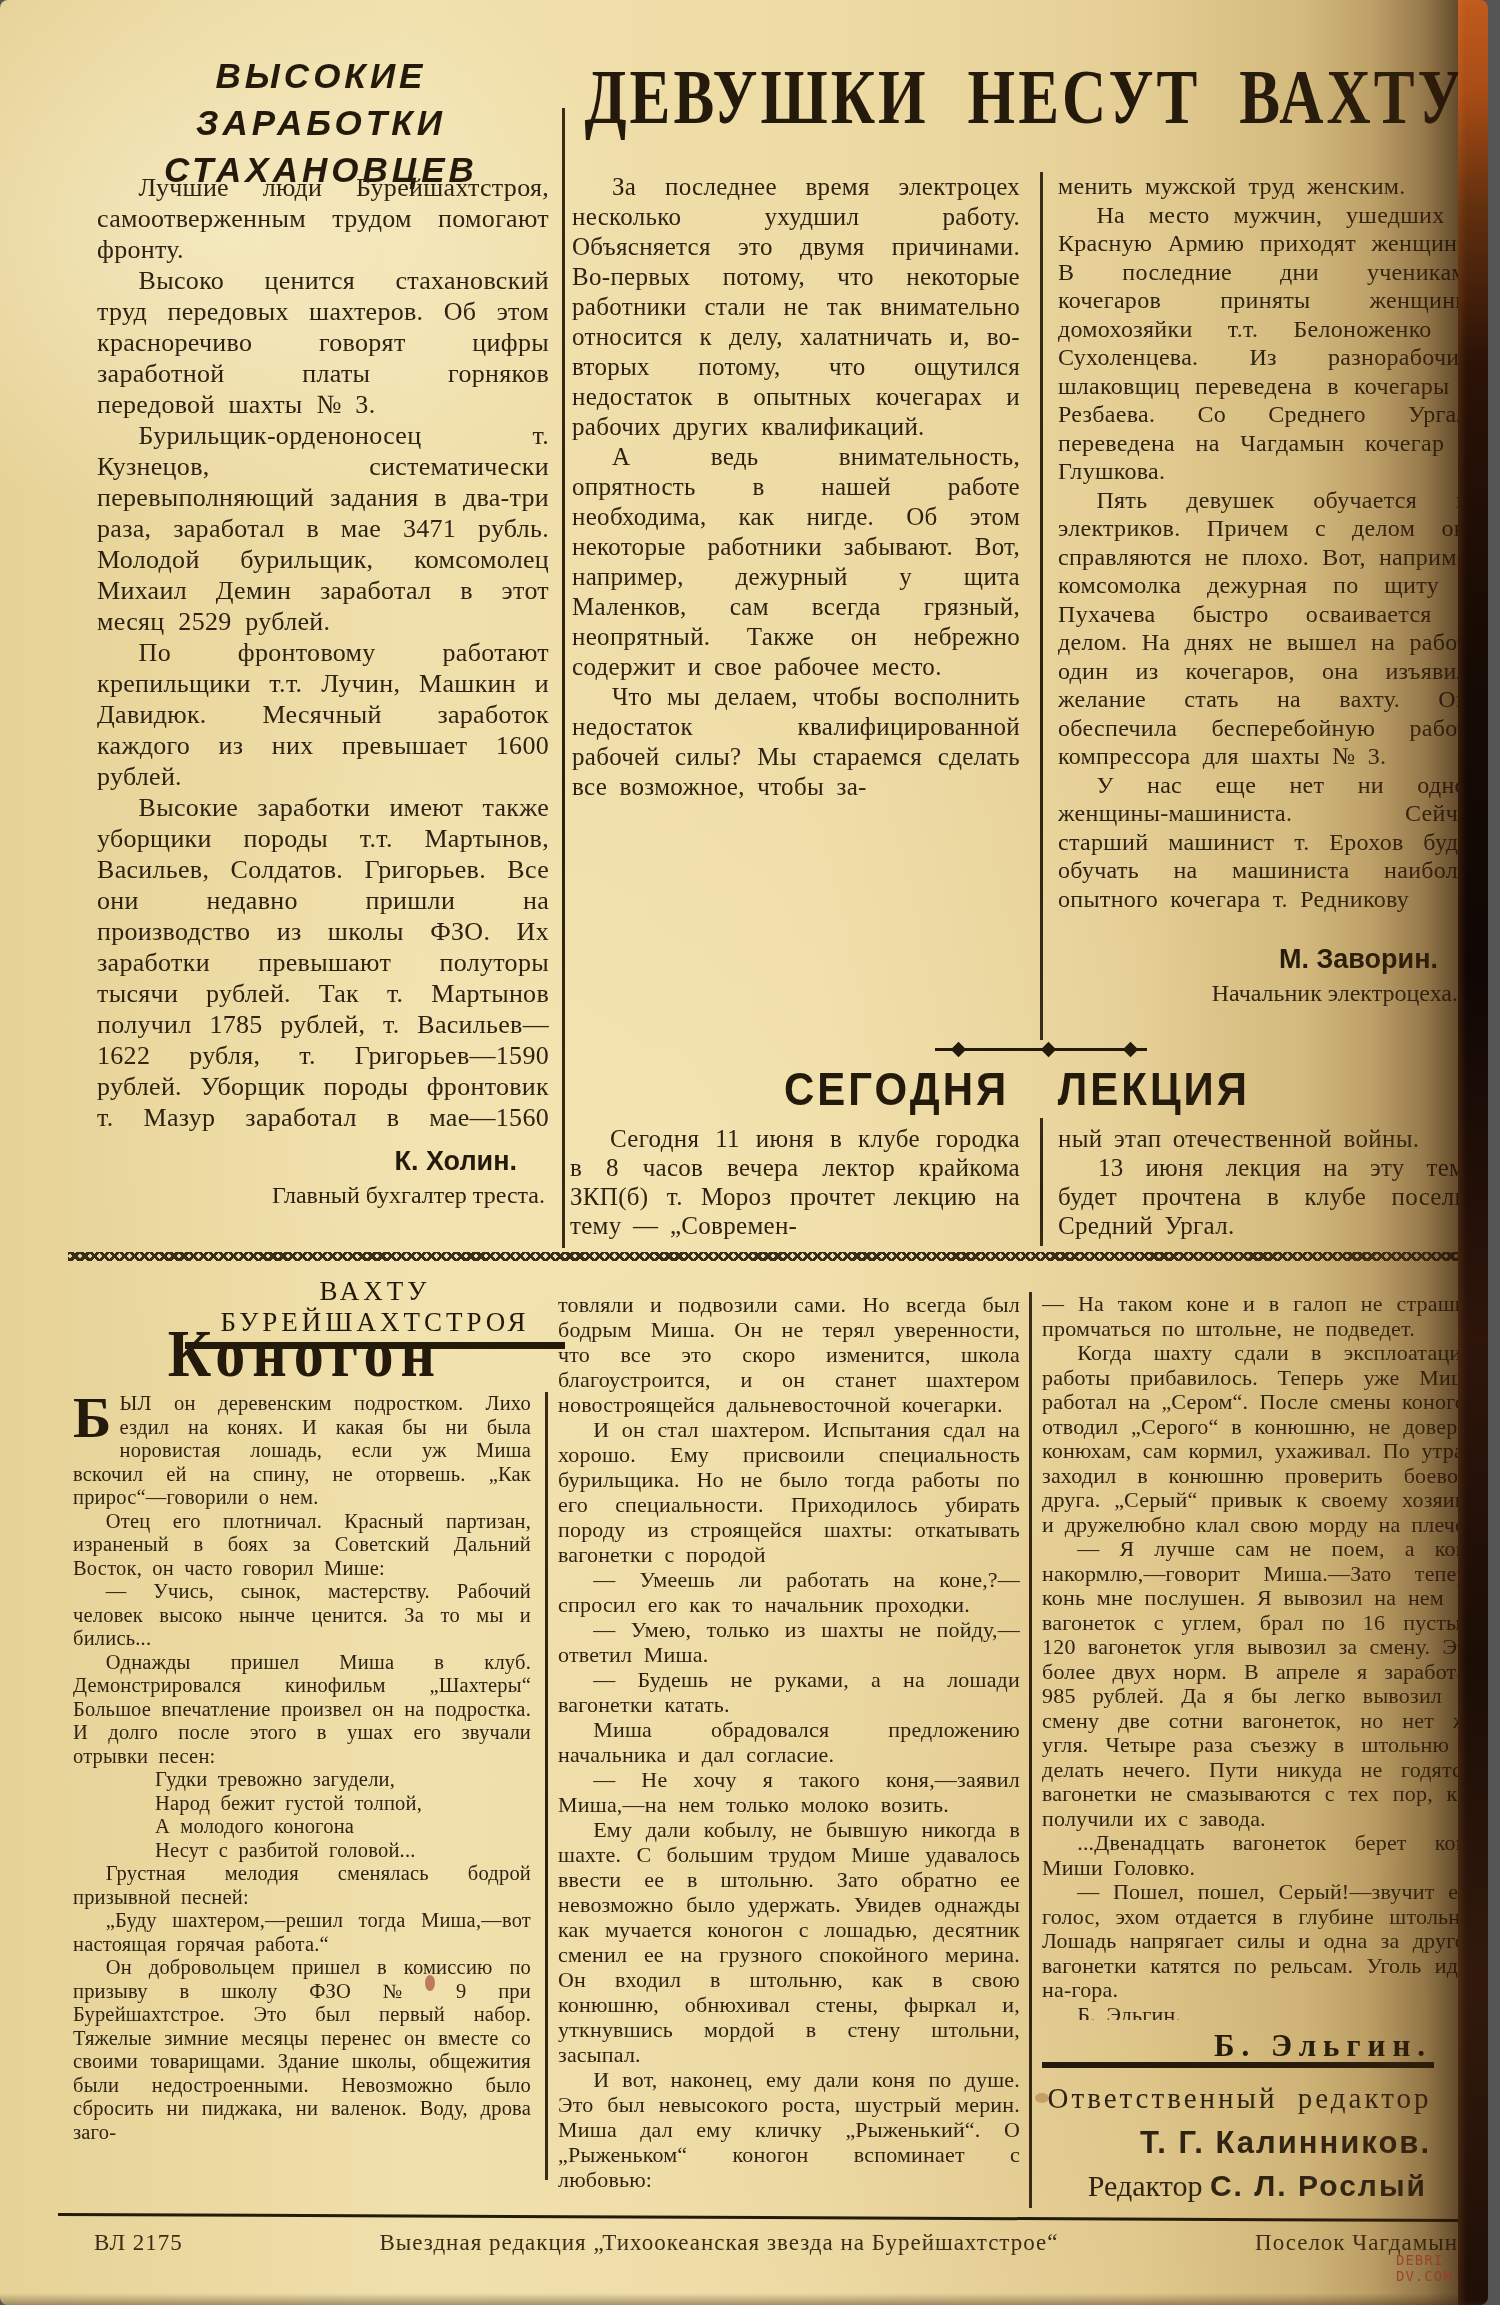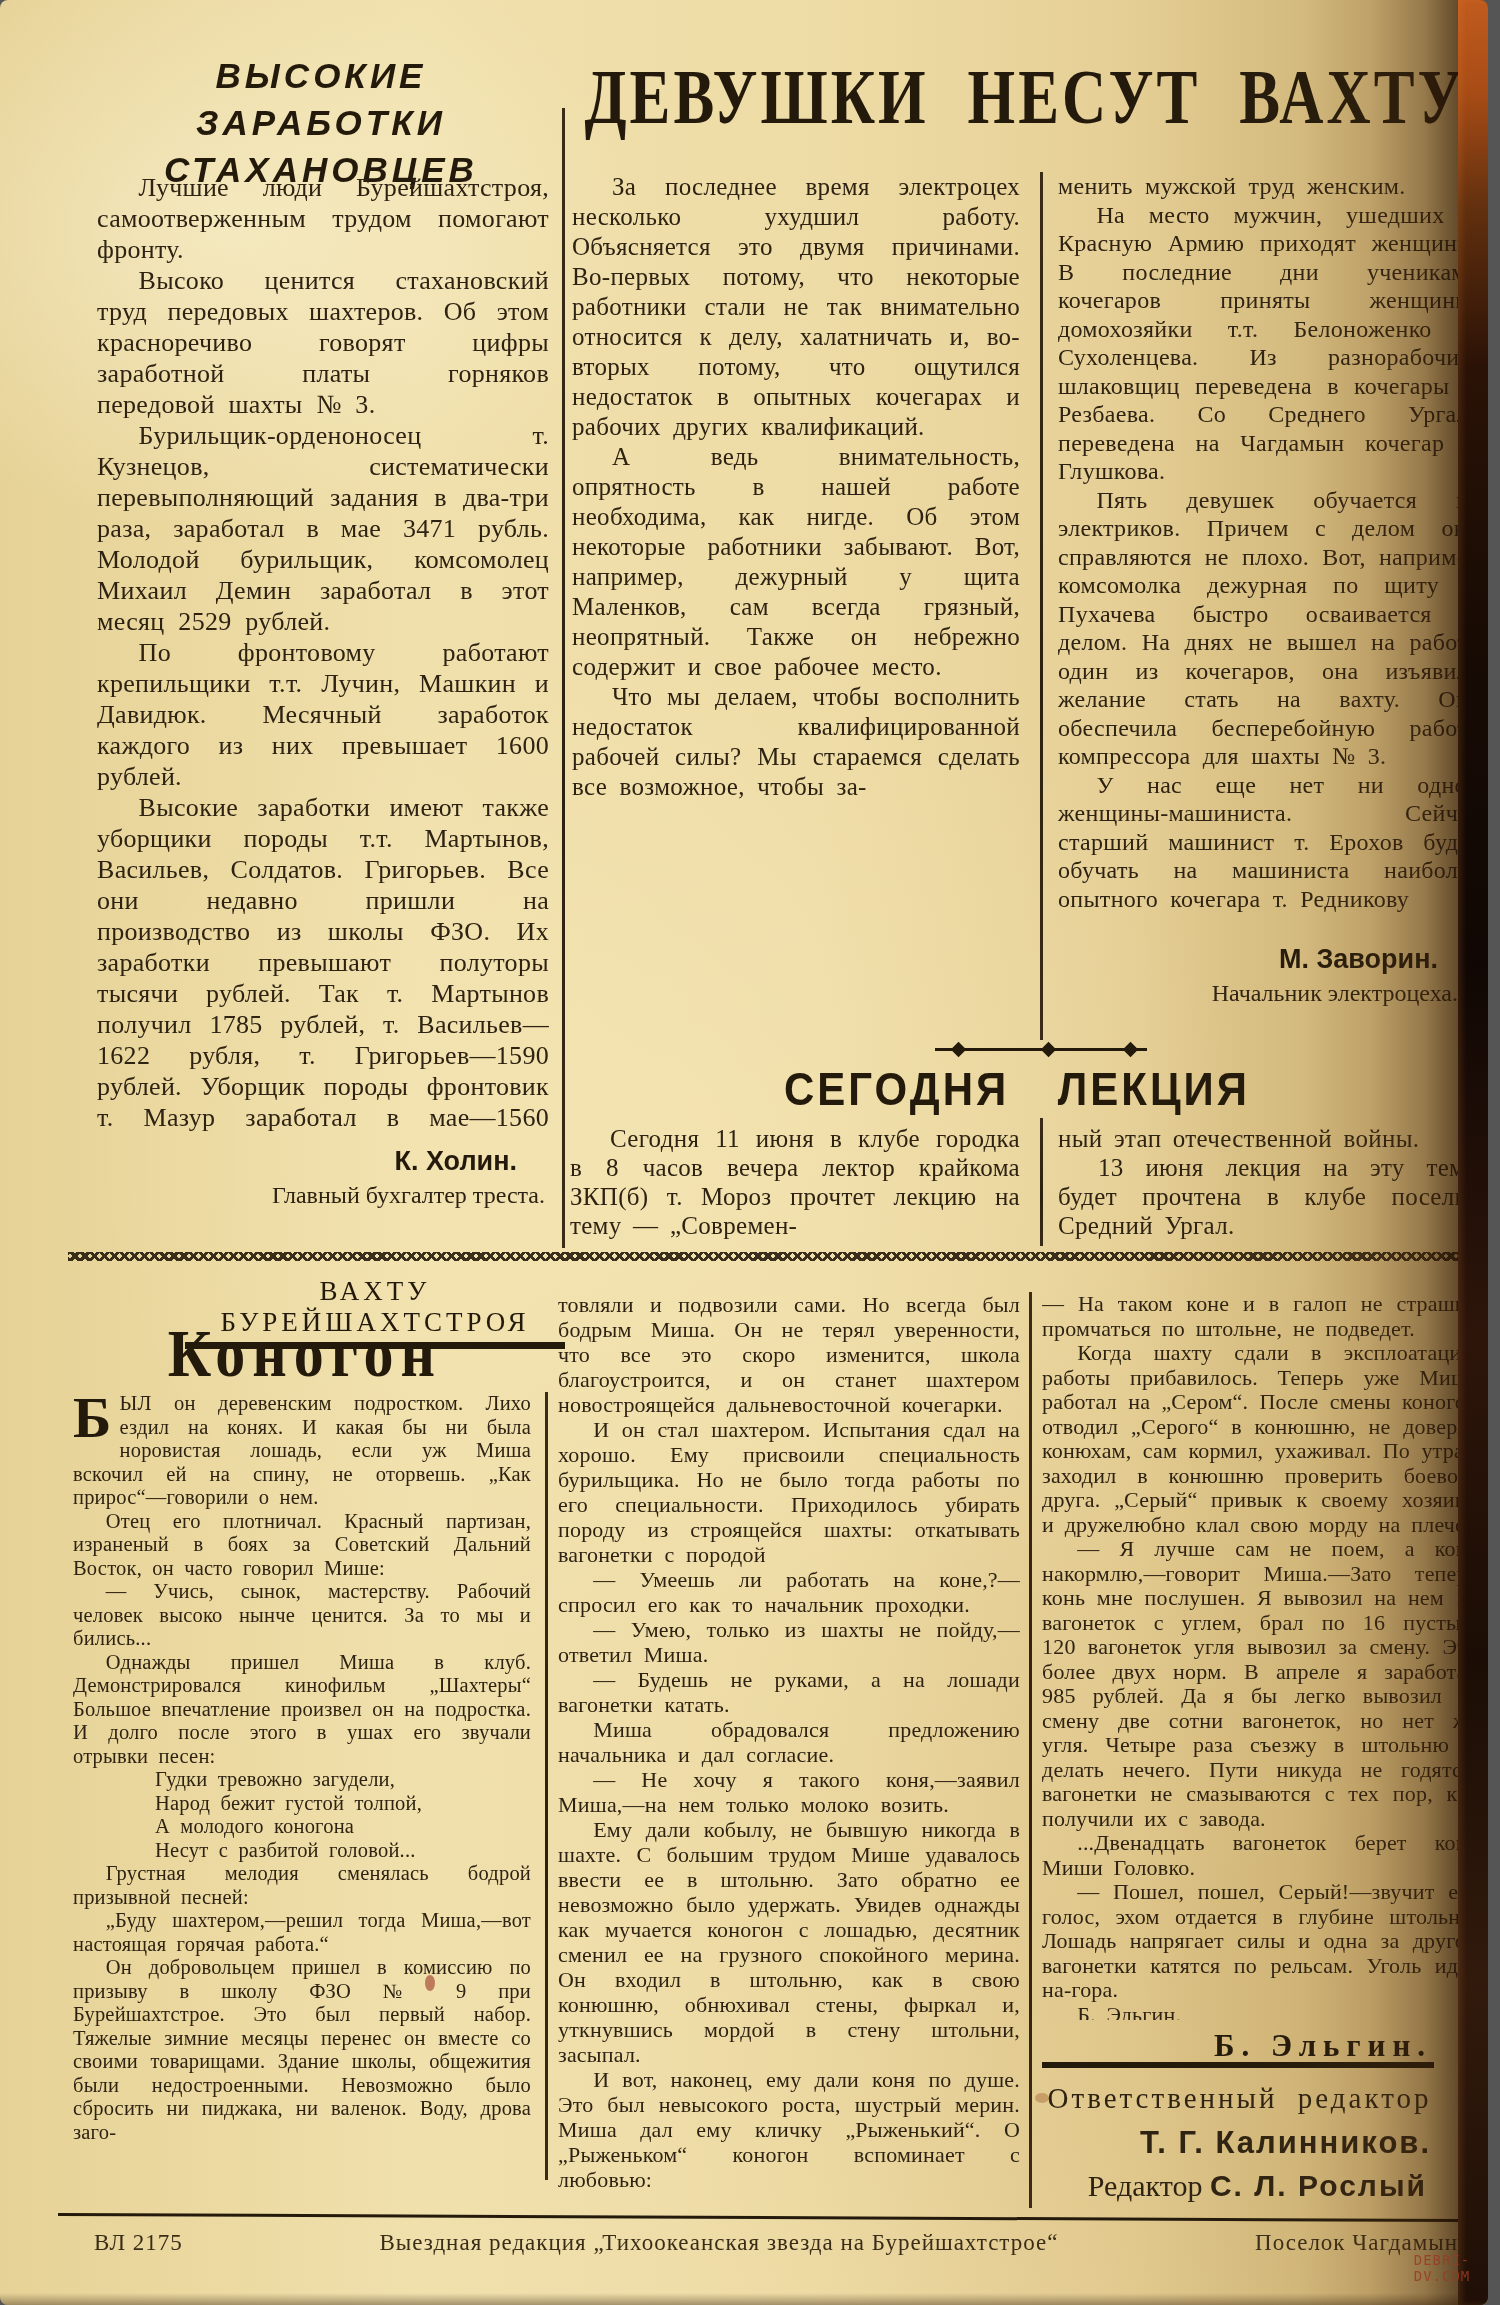--- a/index.html
+++ b/index.html
@@ -211,17 +211,17 @@
 
   <div class="abs hrule" style="left:58px; top:2216px; width:1404px; height:3px; transform:rotate(0.25deg);"></div>
   <div class="abs imprint" style="left:58px; top:2230px; width:1404px;">
     <span style="margin-left:36px;">ВЛ 2175</span>
     <span>Выездная редакция „Тихоокеанская звезда на Бурейшахтстрое“</span>
     <span style="margin-right:4px;">Поселок Чагдамын</span>
   </div>
 
   <div class="abs stain1"></div>
   <div class="abs stain2"></div>
-  <div class="abs watermark" style="left:1396px; top:2252px;text-align:center;">DEBRI-DV.COM</div>
+  <div class="abs watermark" style="left:1396px; top:2252px;">DEBRI-DV.COM</div>
   <div class="abs edge-shadow"></div>
   <div class="abs page-edge"></div>
   <div class="abs bottom-shadow"></div>
 </div>
 
 </body></html>

